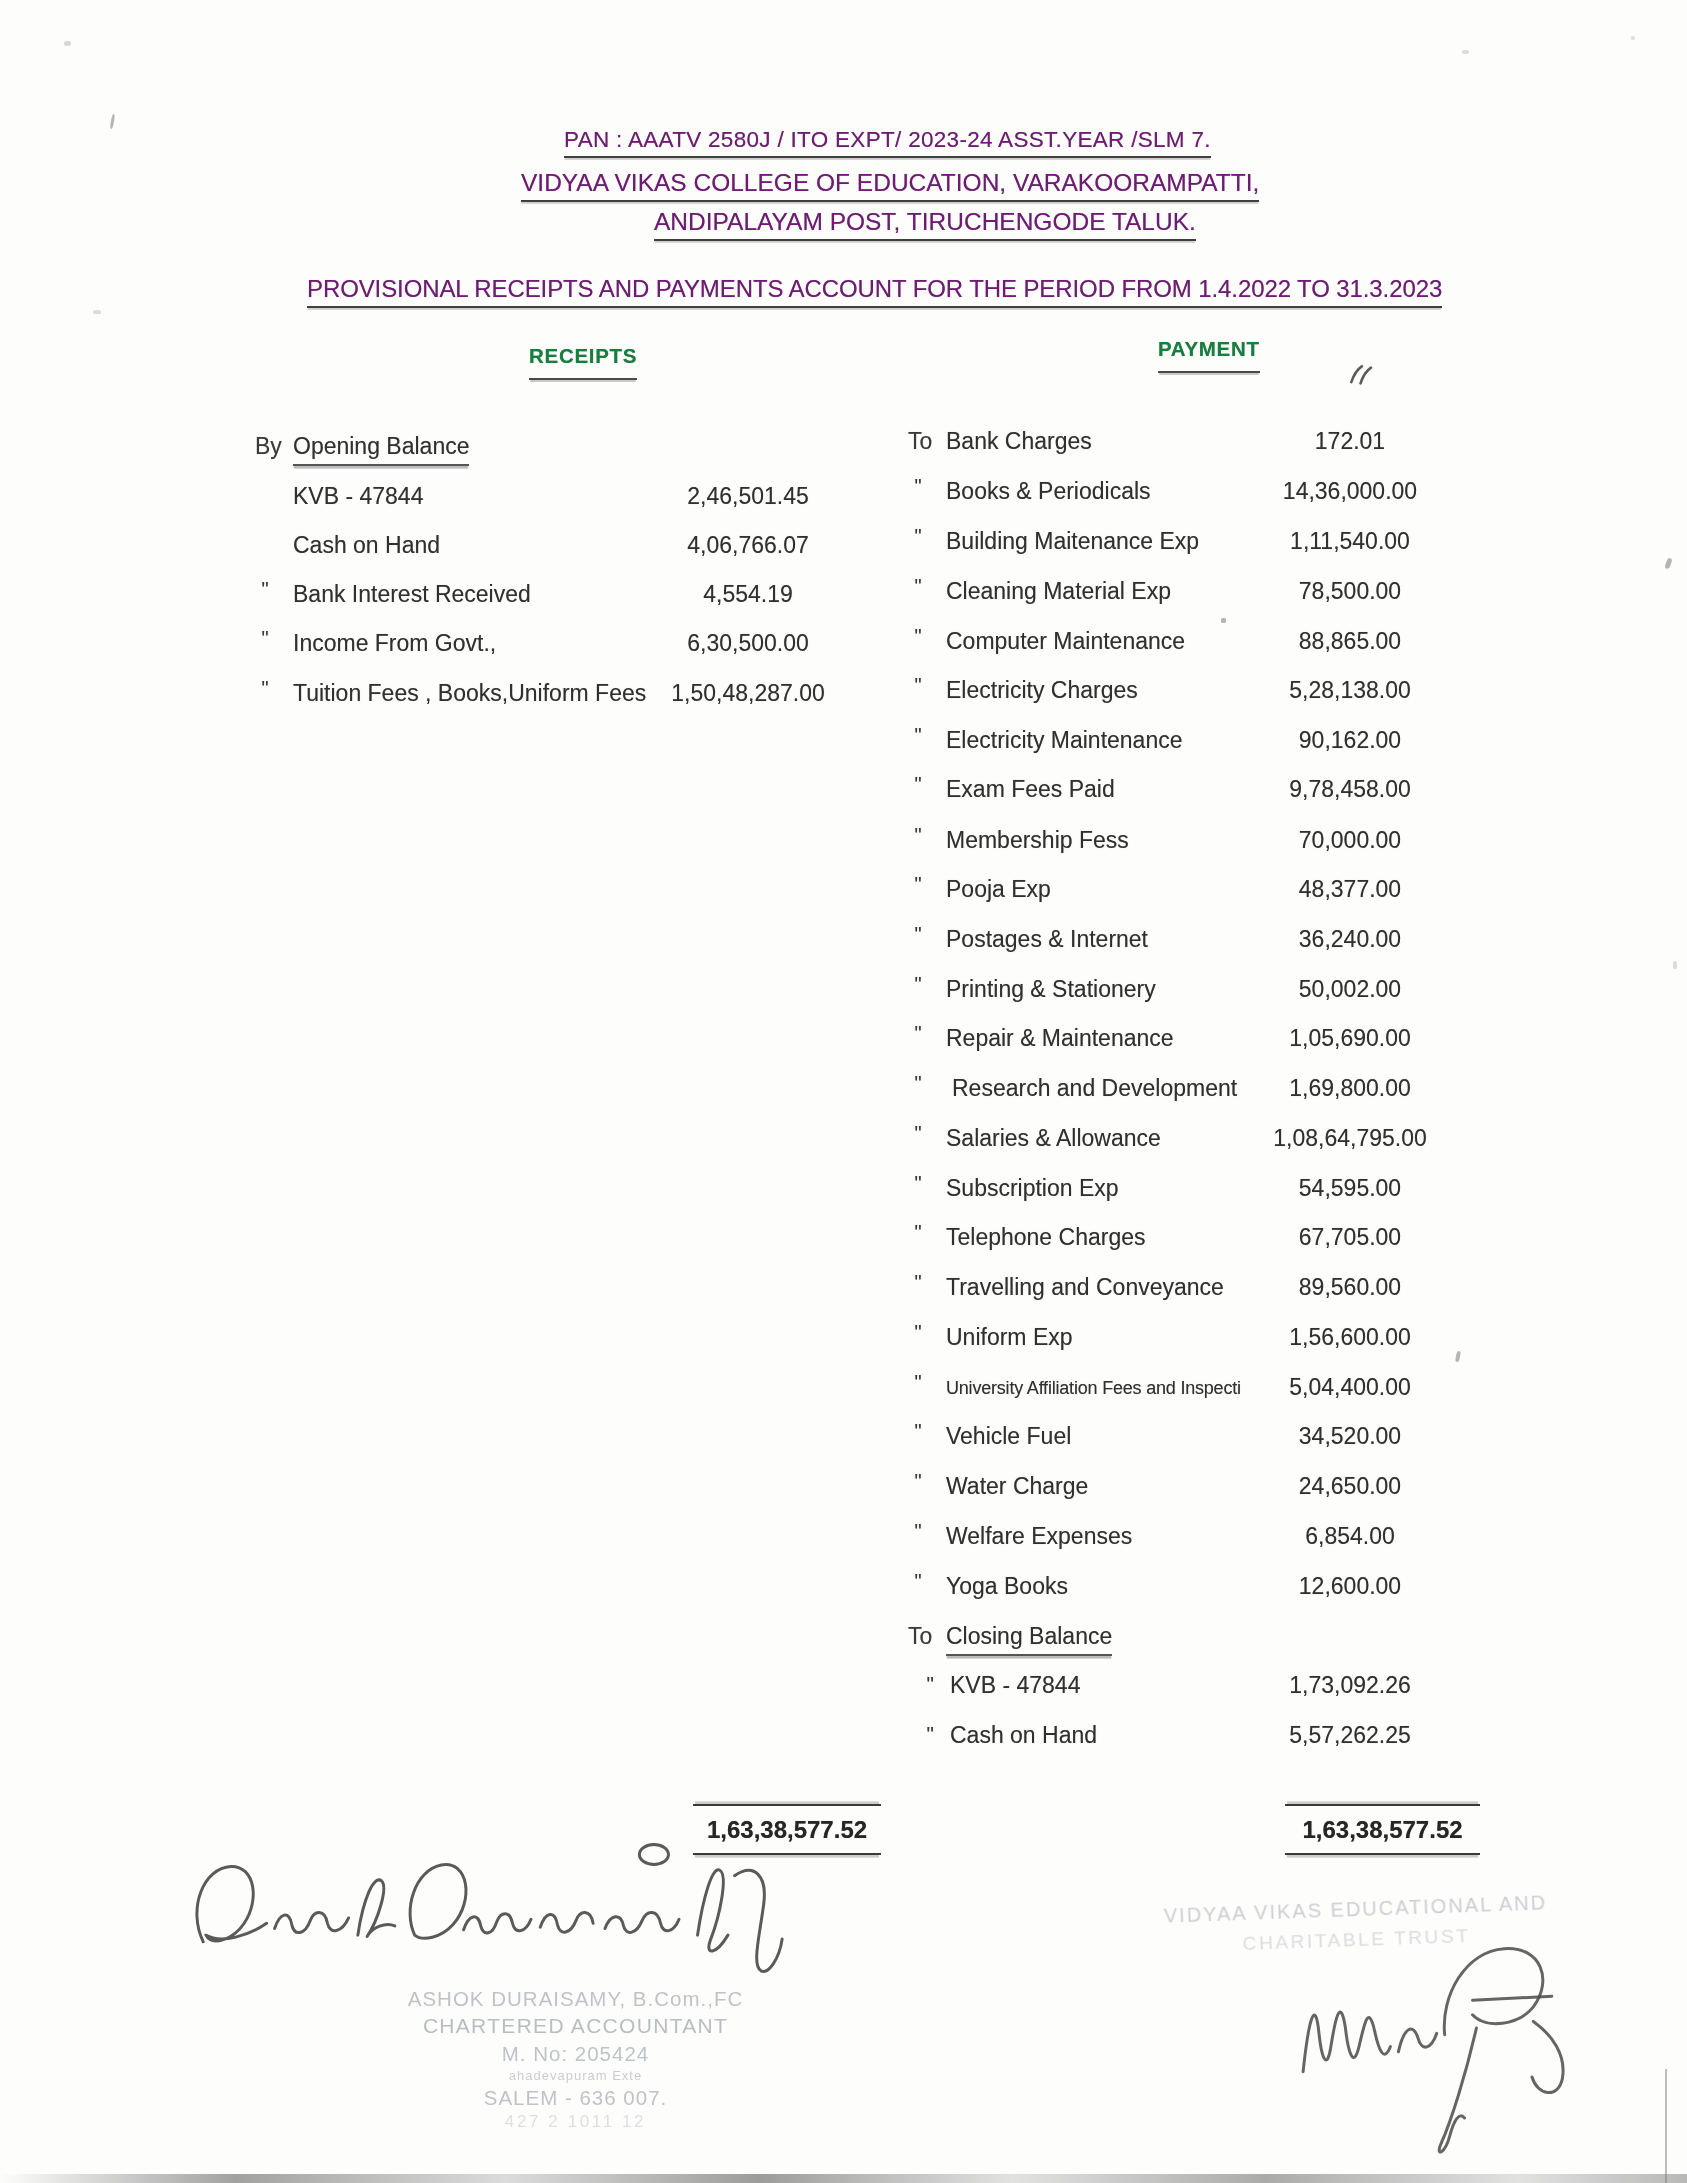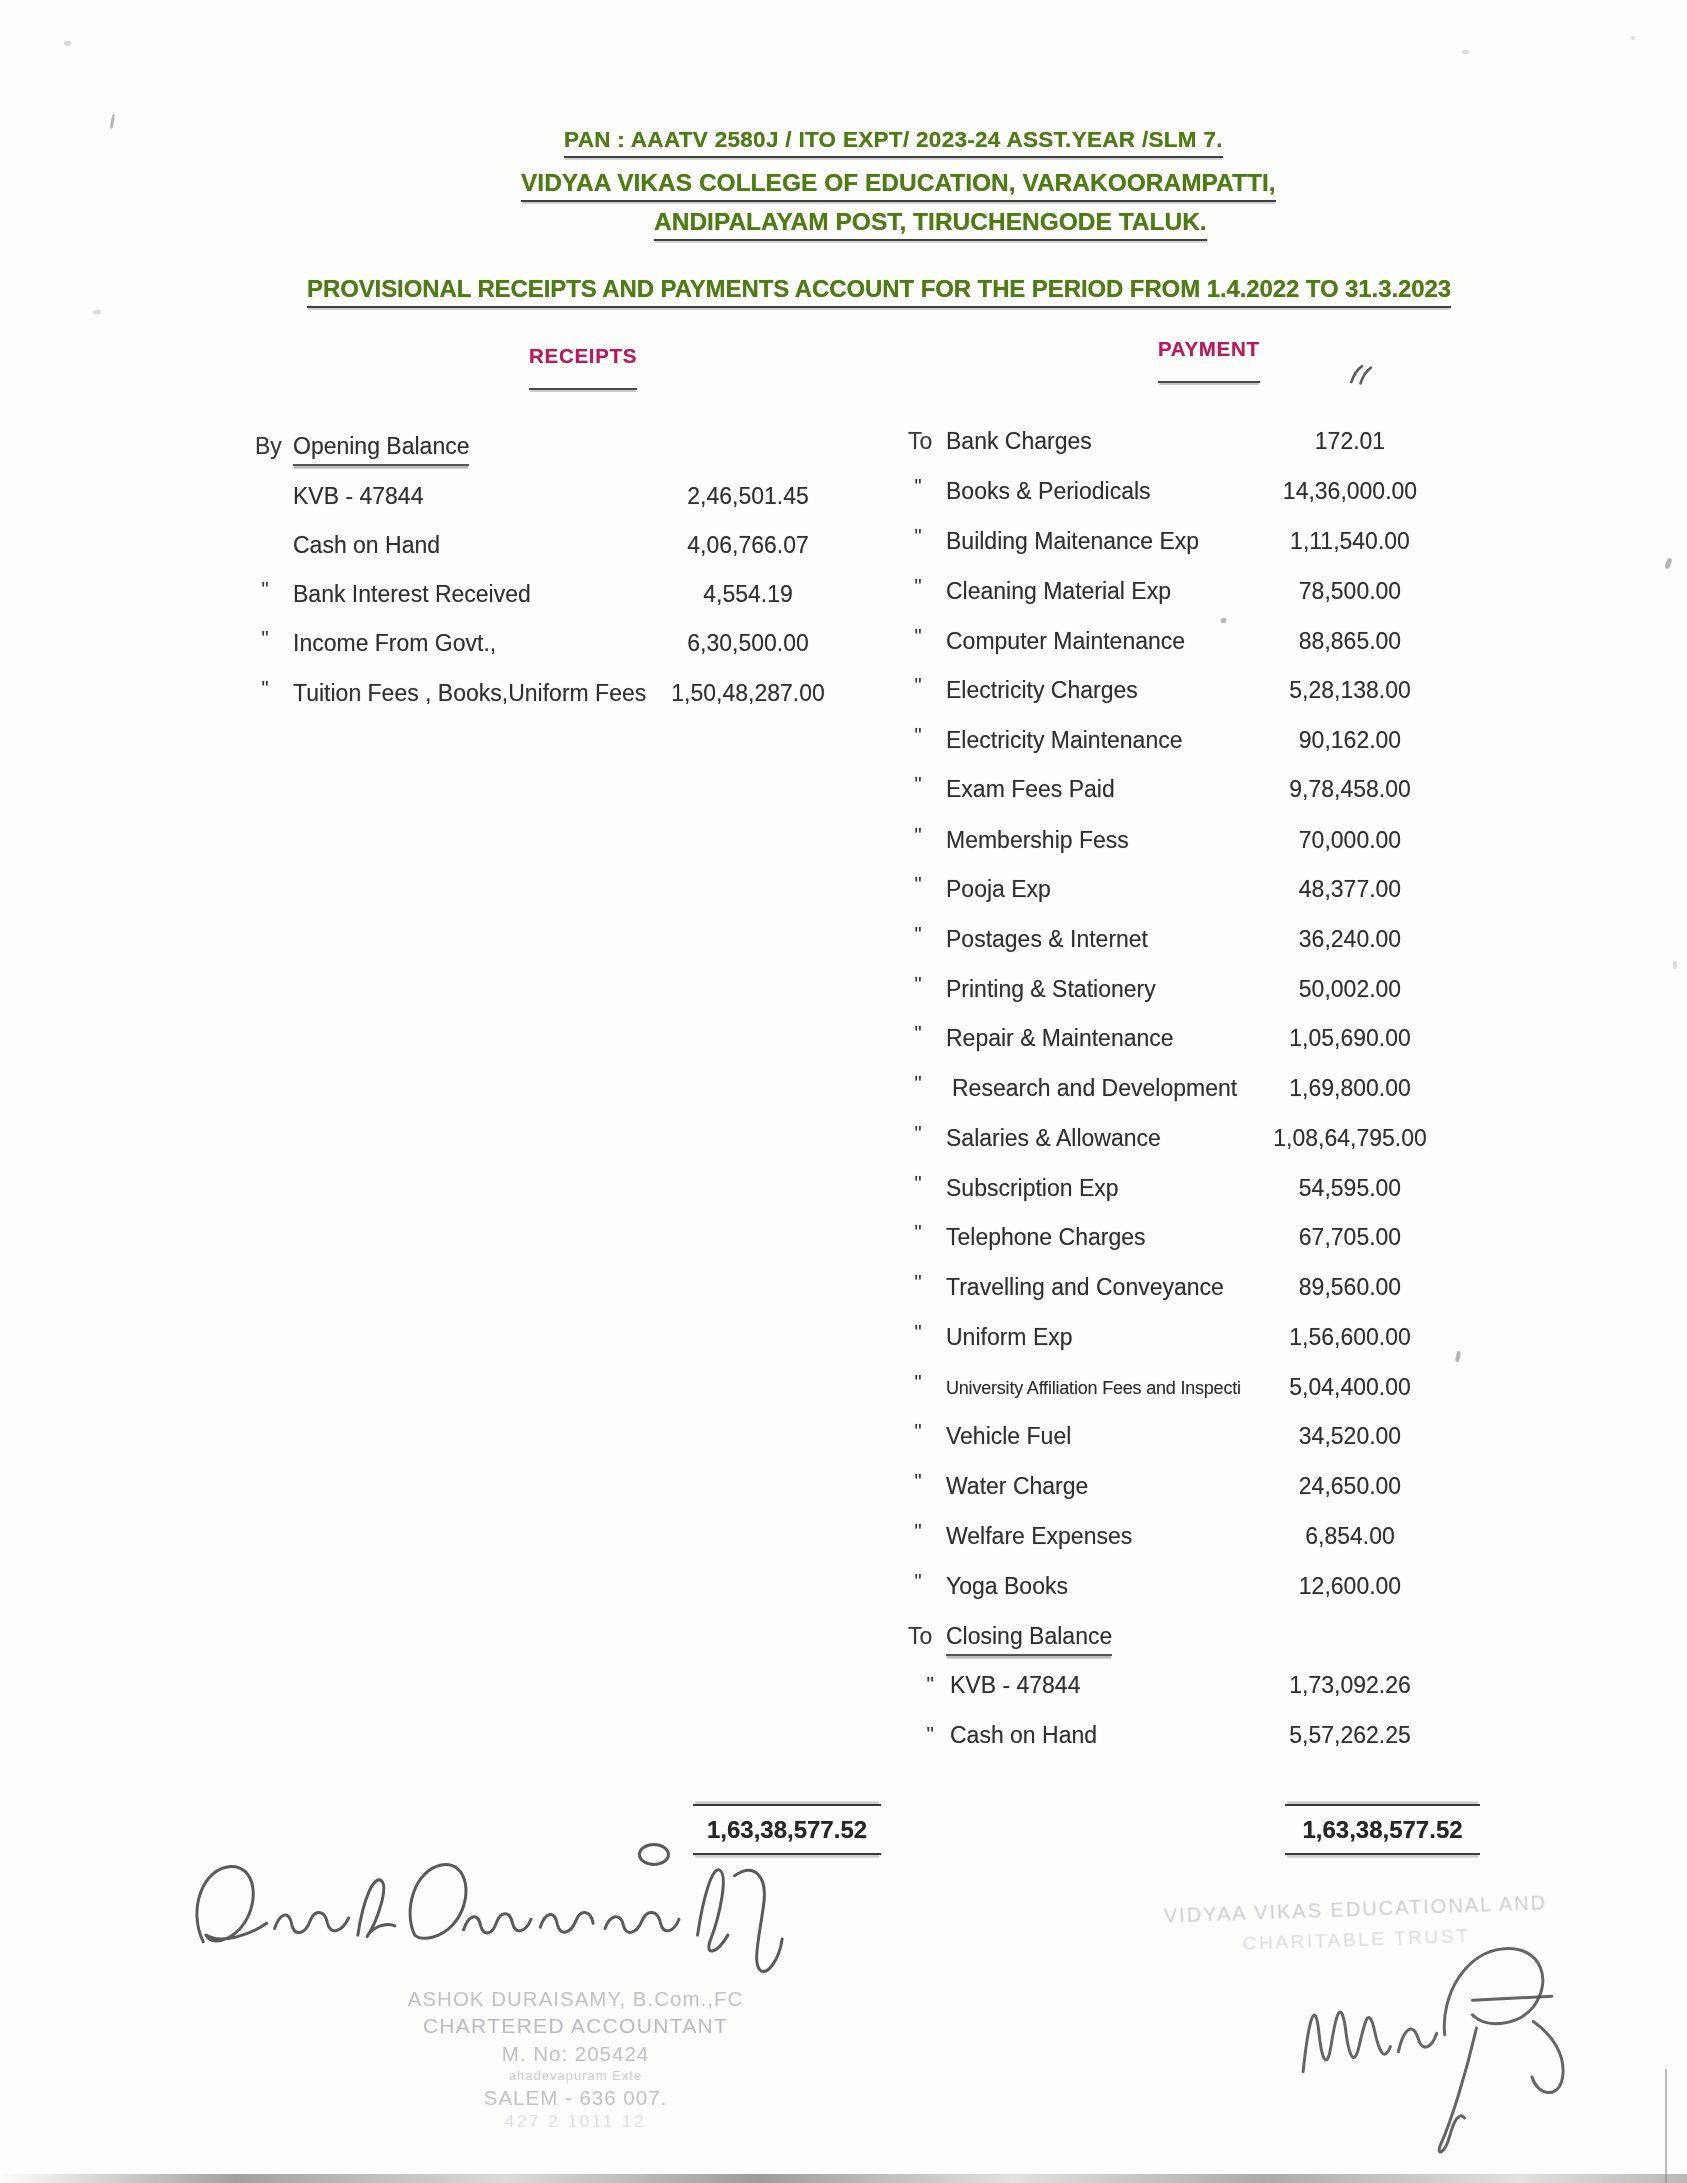--- a/index.html
+++ b/index.html
@@ -1,34 +1,34 @@
 <!DOCTYPE html>
 <html style="font-size:10.6px"><head>
 <meta charset="utf-8">
 <style>
   html,body{margin:0;padding:0;background:#ffffff;}
   body{width:1687px;height:2183px;position:relative;overflow:hidden;
        font-family:"Liberation Sans","DejaVu Sans",sans-serif;}
   .sheet{position:absolute;left:0;top:0;width:1687px;height:2183px;background:#fdfdfc;}
   .abs{position:absolute;}
   
-  .hdr{position:absolute;font-weight:700;color:#4d7c0f;white-space:nowrap;
+  .hdr{position:absolute;font-weight:400;color:#701a75;white-space:nowrap;
        text-shadow:0 0 0.7px rgba(0,0,0,.45);
        border-bottom:2.6px solid #3f3f3f;
        box-shadow:0 2.6px 0 -0.7px rgba(140,140,140,.4);
        padding-bottom:3.3px;}
   .pan{left:564px;top:127px;font-size:22.5px;letter-spacing:0.3px;}
   .org1{left:521px;top:169px;font-size:24.5px;letter-spacing:0px;}
   .org2{left:654px;top:208px;font-size:24.5px;}
   .title{left:307px;top:275px;font-size:24px;letter-spacing:-0.1px;}
-  .colhdr{position:absolute;font-weight:700;font-size:20.5px;color:#be185d;white-space:nowrap;
+  .colhdr{position:absolute;font-weight:700;font-size:20.5px;color:#15803d;white-space:nowrap;
        text-shadow:0 0 0.7px rgba(0,0,0,.4);
        border-bottom:2px solid #4a4a4a;
        box-shadow:0 3.3px 0 -1.3px rgba(150,150,150,.5);
-       padding-bottom:20px;letter-spacing:0.7px;}
+       padding-bottom:10px;letter-spacing:0.7px;}
   .colhdr.rec{left:529px;top:344px;}
   .colhdr.pay{left:1158px;top:337px;}
   
   .row{position:absolute;height:37px;font-size:23px;color:#303030;
        text-shadow:0 0 0.7px rgba(20,20,20,.35);white-space:nowrap;margin-top:44px;}
   .row .prefix{position:absolute;left:6.6px;top:-2.6px;font-size:20px;color:#3a3a3a;}
   .row .prefix.word{left:0;top:0;font-size:23px;}
   .row.sub .prefix{left:18.5px;top:0;font-size:21px;}
   .row .label{position:absolute;left:38px;top:0;text-align:center;}
   .row.sub .label{left:42px;}

